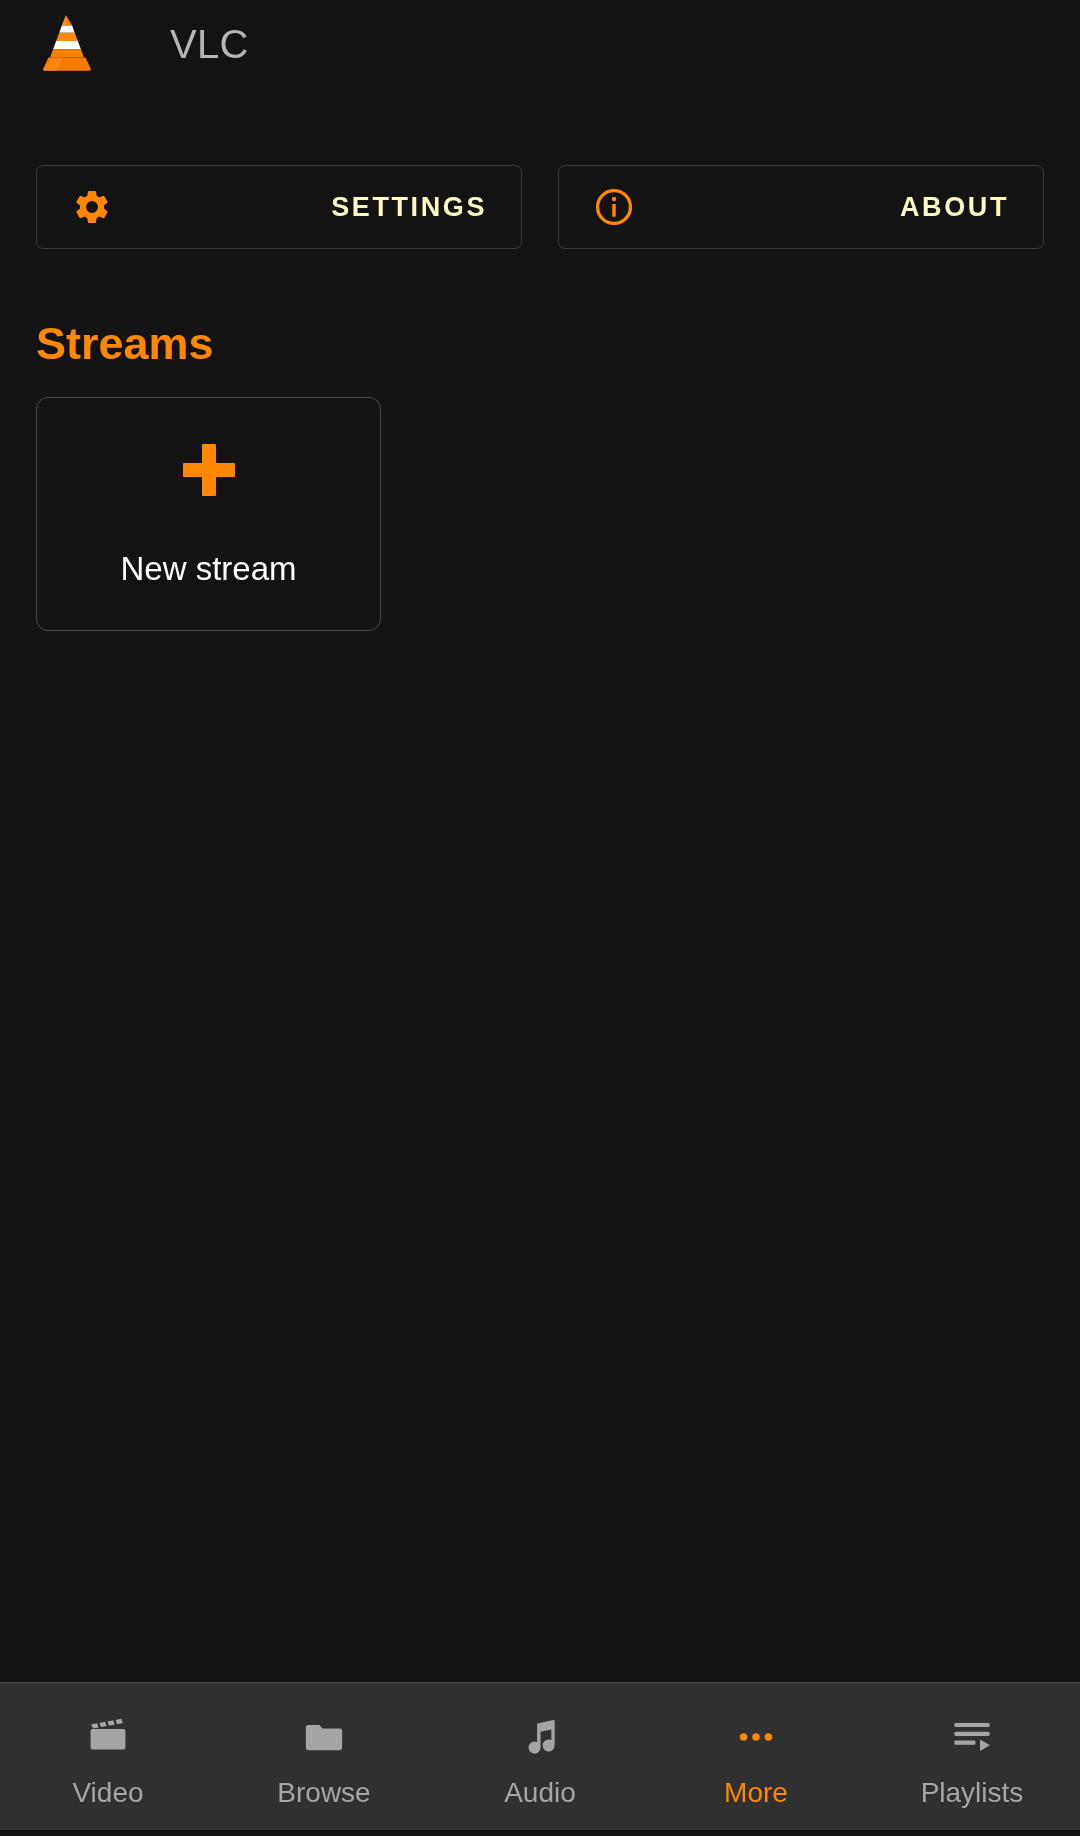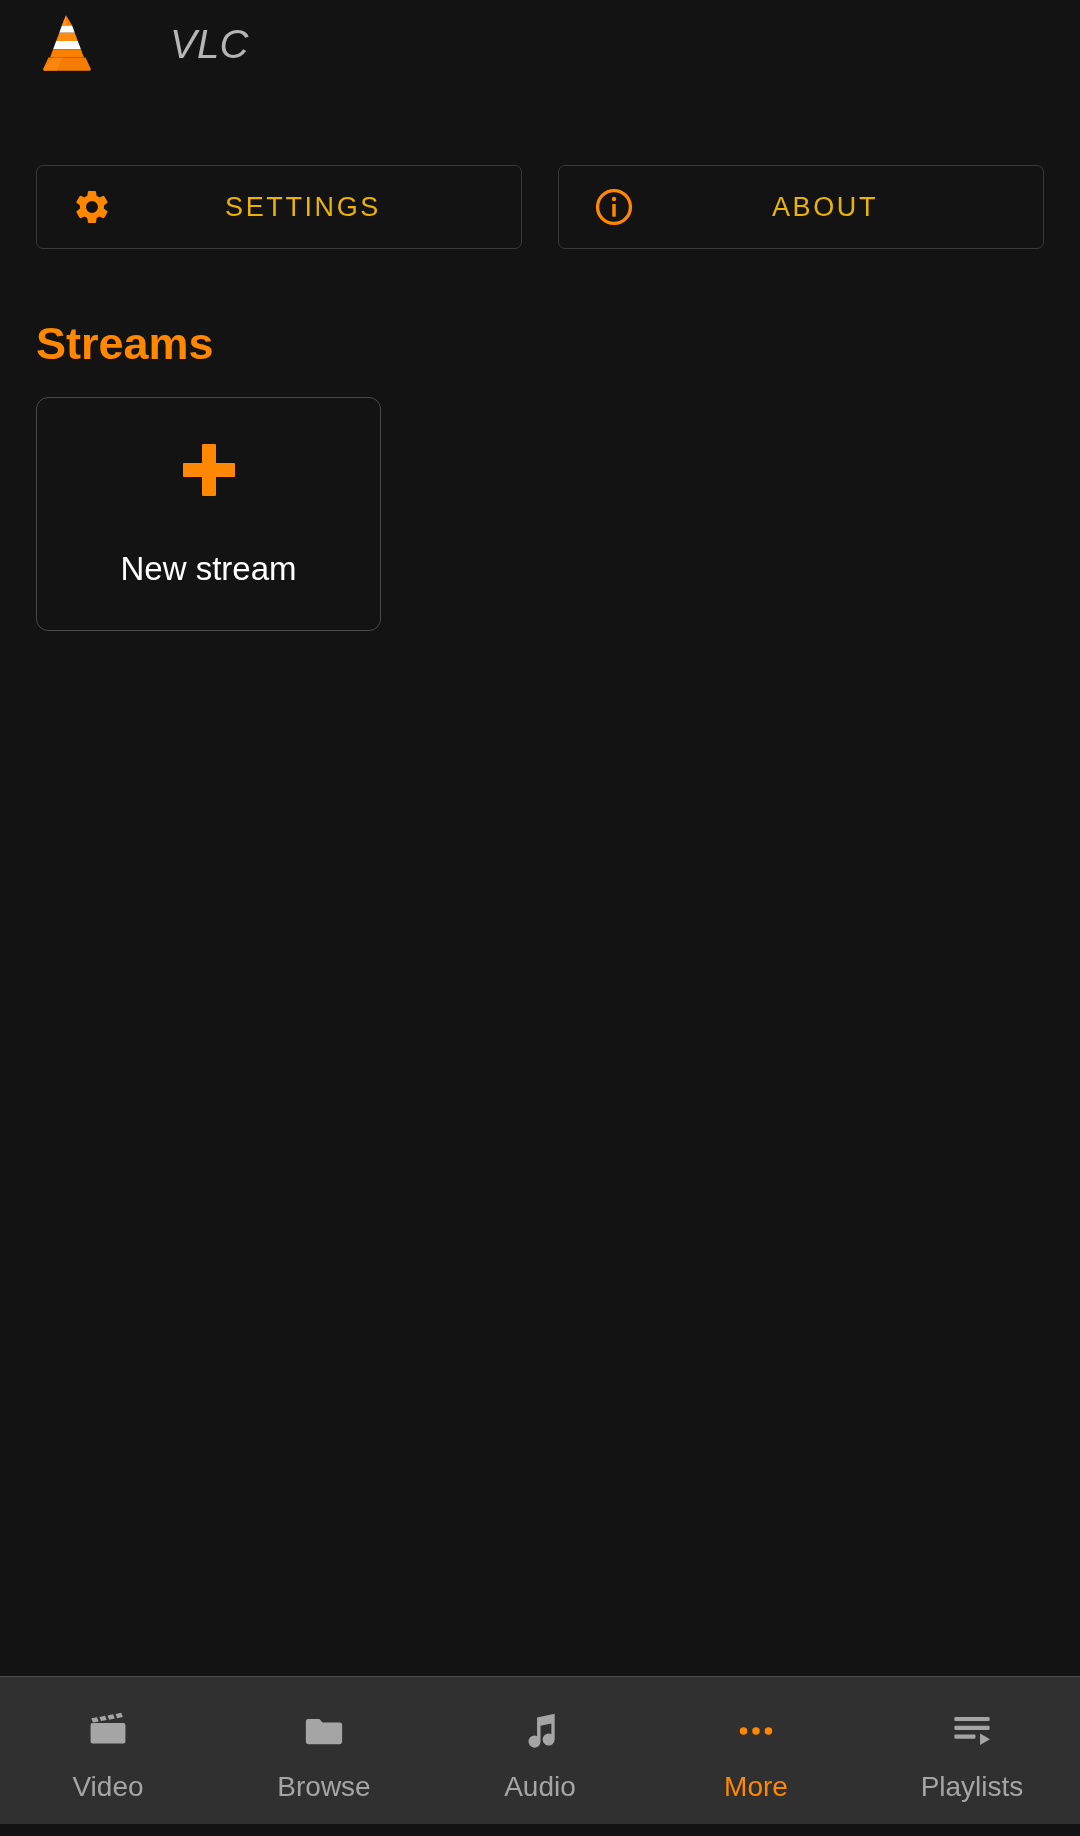--- a/index.html
+++ b/index.html
@@ -28,21 +28,20 @@
     height: 66px;
     flex: 0 0 auto;
     display: block;
   }
   .app-title {
     margin-left: 70px;
     color: #b5b5b5;
     font-size: 40px;
     letter-spacing: 0.3px;
     line-height: 1;
-    font-style: italic;
   }
 
   
   .actions-row {
     display: flex;
     margin-top: 77px;
     padding: 0 36px;
     gap: 36px;
   }
   .action-btn {
@@ -61,24 +60,24 @@
     width: 54px;
     height: 54px;
     margin-left: 28px;
     flex: 0 0 auto;
     display: flex;
     align-items: center;
     justify-content: center;
   }
   .action-btn .btn-label {
     flex: 1 1 auto;
-    text-align: center;
-    color: #eab308;
+    text-align: right;
+    color: #fef9c3;
     font-size: 27px;
-    font-weight: normal;
+    font-weight: bold;
     letter-spacing: 2.6px;
     padding-right: 34px;
   }
 
   
   .section-title {
     margin: 72px 0 0 36px;
     color: #ff8800;
     font-size: 45px;
     font-weight: bold;
@@ -131,21 +130,21 @@
     color: #ffffff;
     font-size: 33px;
     line-height: 1;
   }
 
   
   .bottom-nav {
     position: absolute;
     left: 0;
     right: 0;
-    bottom: 12px;
+    bottom: 6px;
     height: 148px;
     background: #303030;
     border-top: 1px solid #4d4d4d;
     display: flex;
     align-items: flex-start;
     box-sizing: border-box;
   }
   .nav-item {
     flex: 1 1 0;
     height: 100%;

